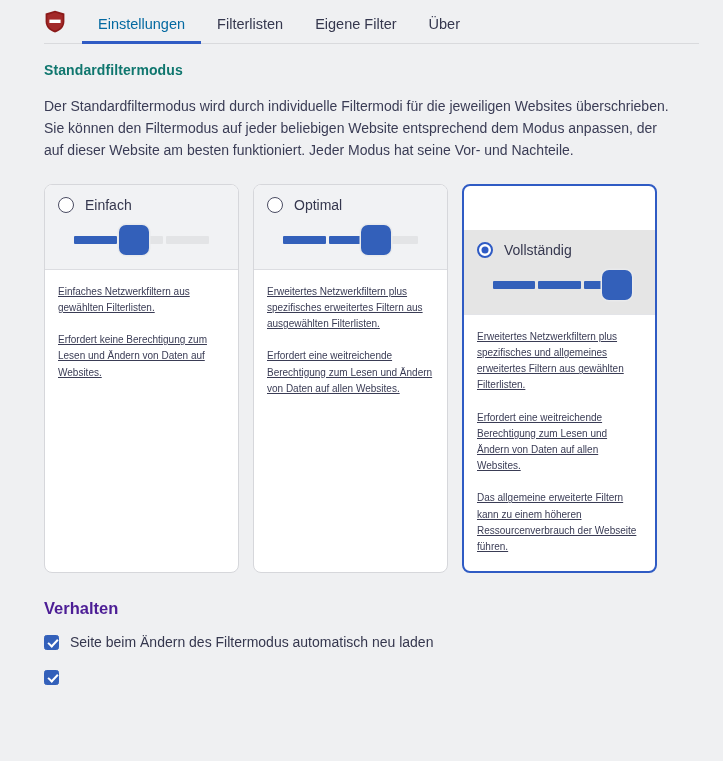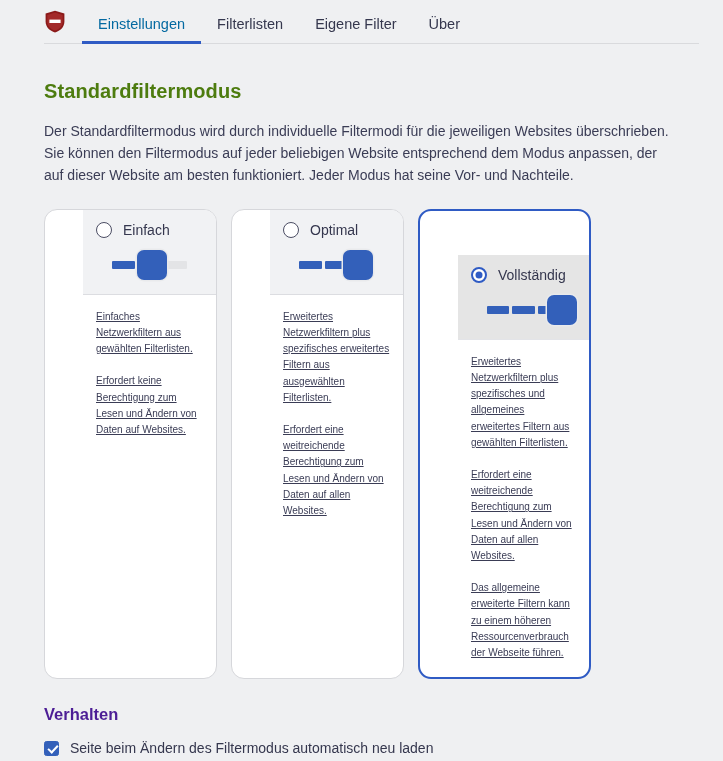--- a/index.html
+++ b/index.html
@@ -65,50 +65,49 @@
   .tab.active {
     color: #0369a1;
     border-bottom-color: #2f5bc4;
   }
 
   
   .content {
     padding: 14px 28px 0 44px;
   }
   h2.section-title {
-    font-size: 20px;
+    font-size: 14px;
     font-weight: bold;
-    color: #4d7c0f;
-    margin: 22px 0 18px 0;
+    color: #0f766e;
+    margin: 4px 0 18px 0;
     letter-spacing: 0.1px;
   }
   p.intro {
     font-size: 14px;
     line-height: 1.57;
     color: #3a3c55;
     margin: 0 0 22px 0;
     max-width: 632px;
   }
 
   
   .cards {
     display: flex;
     gap: 14px;
     align-items: stretch;
   }
   .card {
-    width: 173px;
+    width: 195px;
     background: #ffffff;
     border: 1px solid #d6d7db;
-    border-radius: 13px;
+    border-radius: 8px;
     display: flex;
     flex-direction: column;
     overflow: hidden;
     cursor: pointer;
-    padding-left: 38px;
   }
   .card.selected {
     border: 2px solid #2f5bc4;
   }
   .card-head {
     background: #f1f2f4;
     border-bottom: 1px solid #dcdde1;
     padding: 12px 13px 14px 13px;
   }
   .card.selected .card-head {

